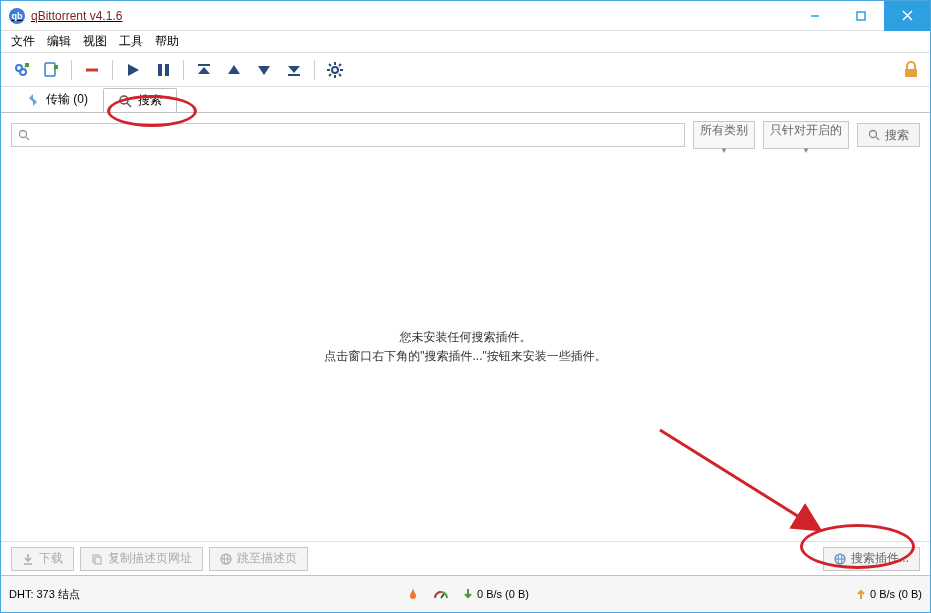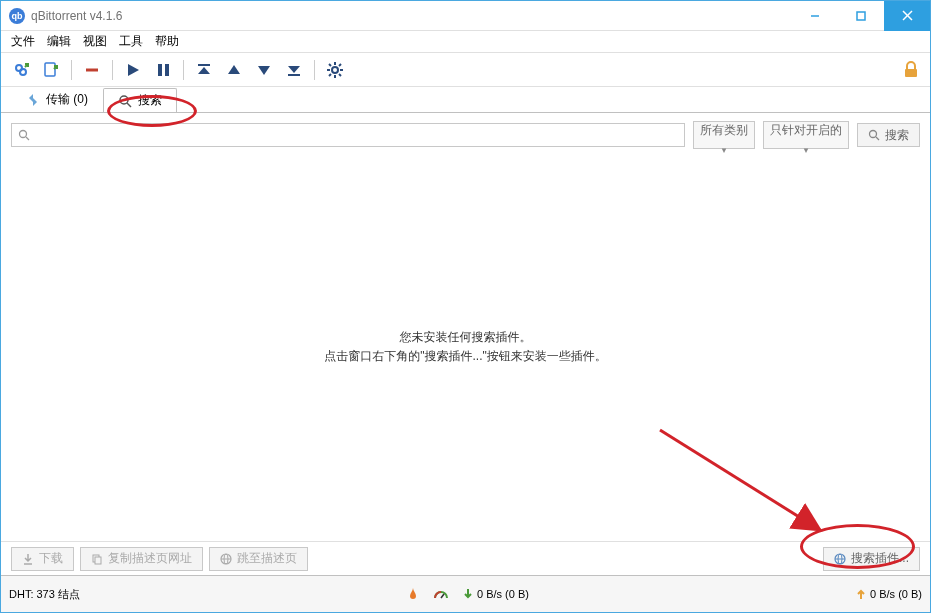--- a/index.html
+++ b/index.html
@@ -15,28 +15,29 @@
 .window {
   width: 100%; height: 100%;
   display: flex; flex-direction: column;
   border: 1px solid #4aa8e0;
 }
 .titlebar {
   background: #fff;
   height: 30px;
   display: flex; align-items: center;
   border-bottom: 1px solid #e0e0e0;
+  text-decoration: underline;
 }
 .titlebar .app-icon {
   width: 16px; height: 16px; border-radius: 50%;
   background: #3b7dd8; margin: 0 6px 0 8px;
   display: inline-flex; align-items: center; justify-content: center;
   color: #fff; font-size: 9px; font-weight: bold;
 }
-.titlebar .title { color: #737373; font-size: 12px; flex: 1; }
+.titlebar .title { color: #7f1d1d; font-size: 12px; flex: 1; }
 .titlebar .wc { display: flex; }
 .titlebar .wc div {
   width: 46px; height: 30px; display: flex; align-items: center; justify-content: center;
   color: #2e9fe0; cursor: pointer;
 }
 .titlebar .wc .close { background: #2e9fe0; color: #fff; }
 .menubar {
   height: 22px; display: flex; align-items: center; gap: 12px;
   padding: 0 10px; border-bottom: 1px solid #e0e0e0;
 }

